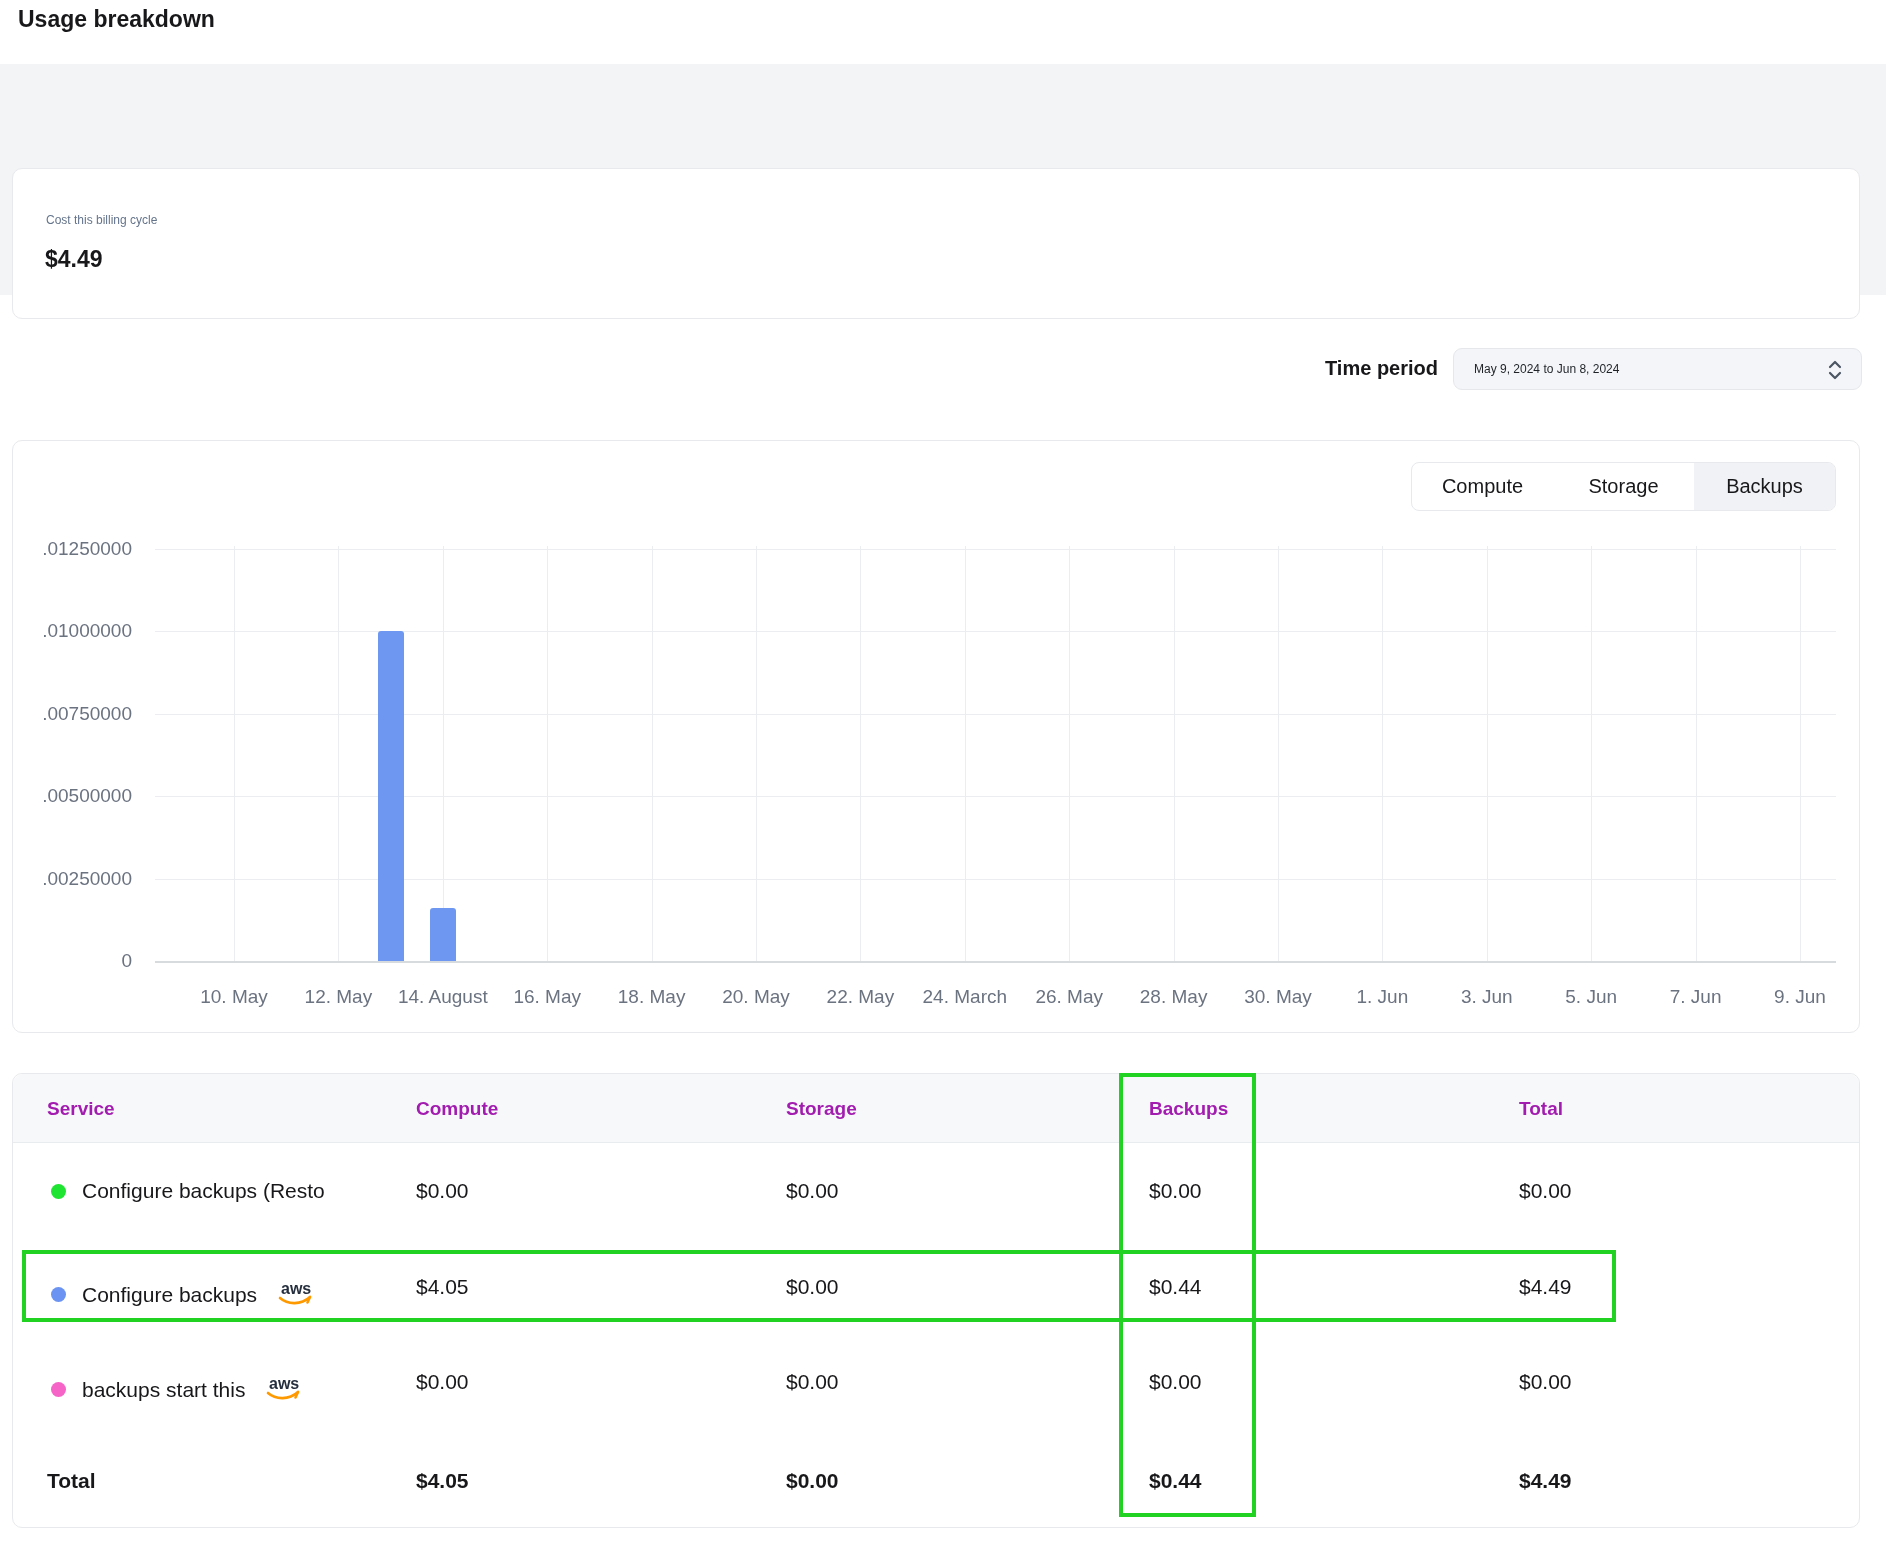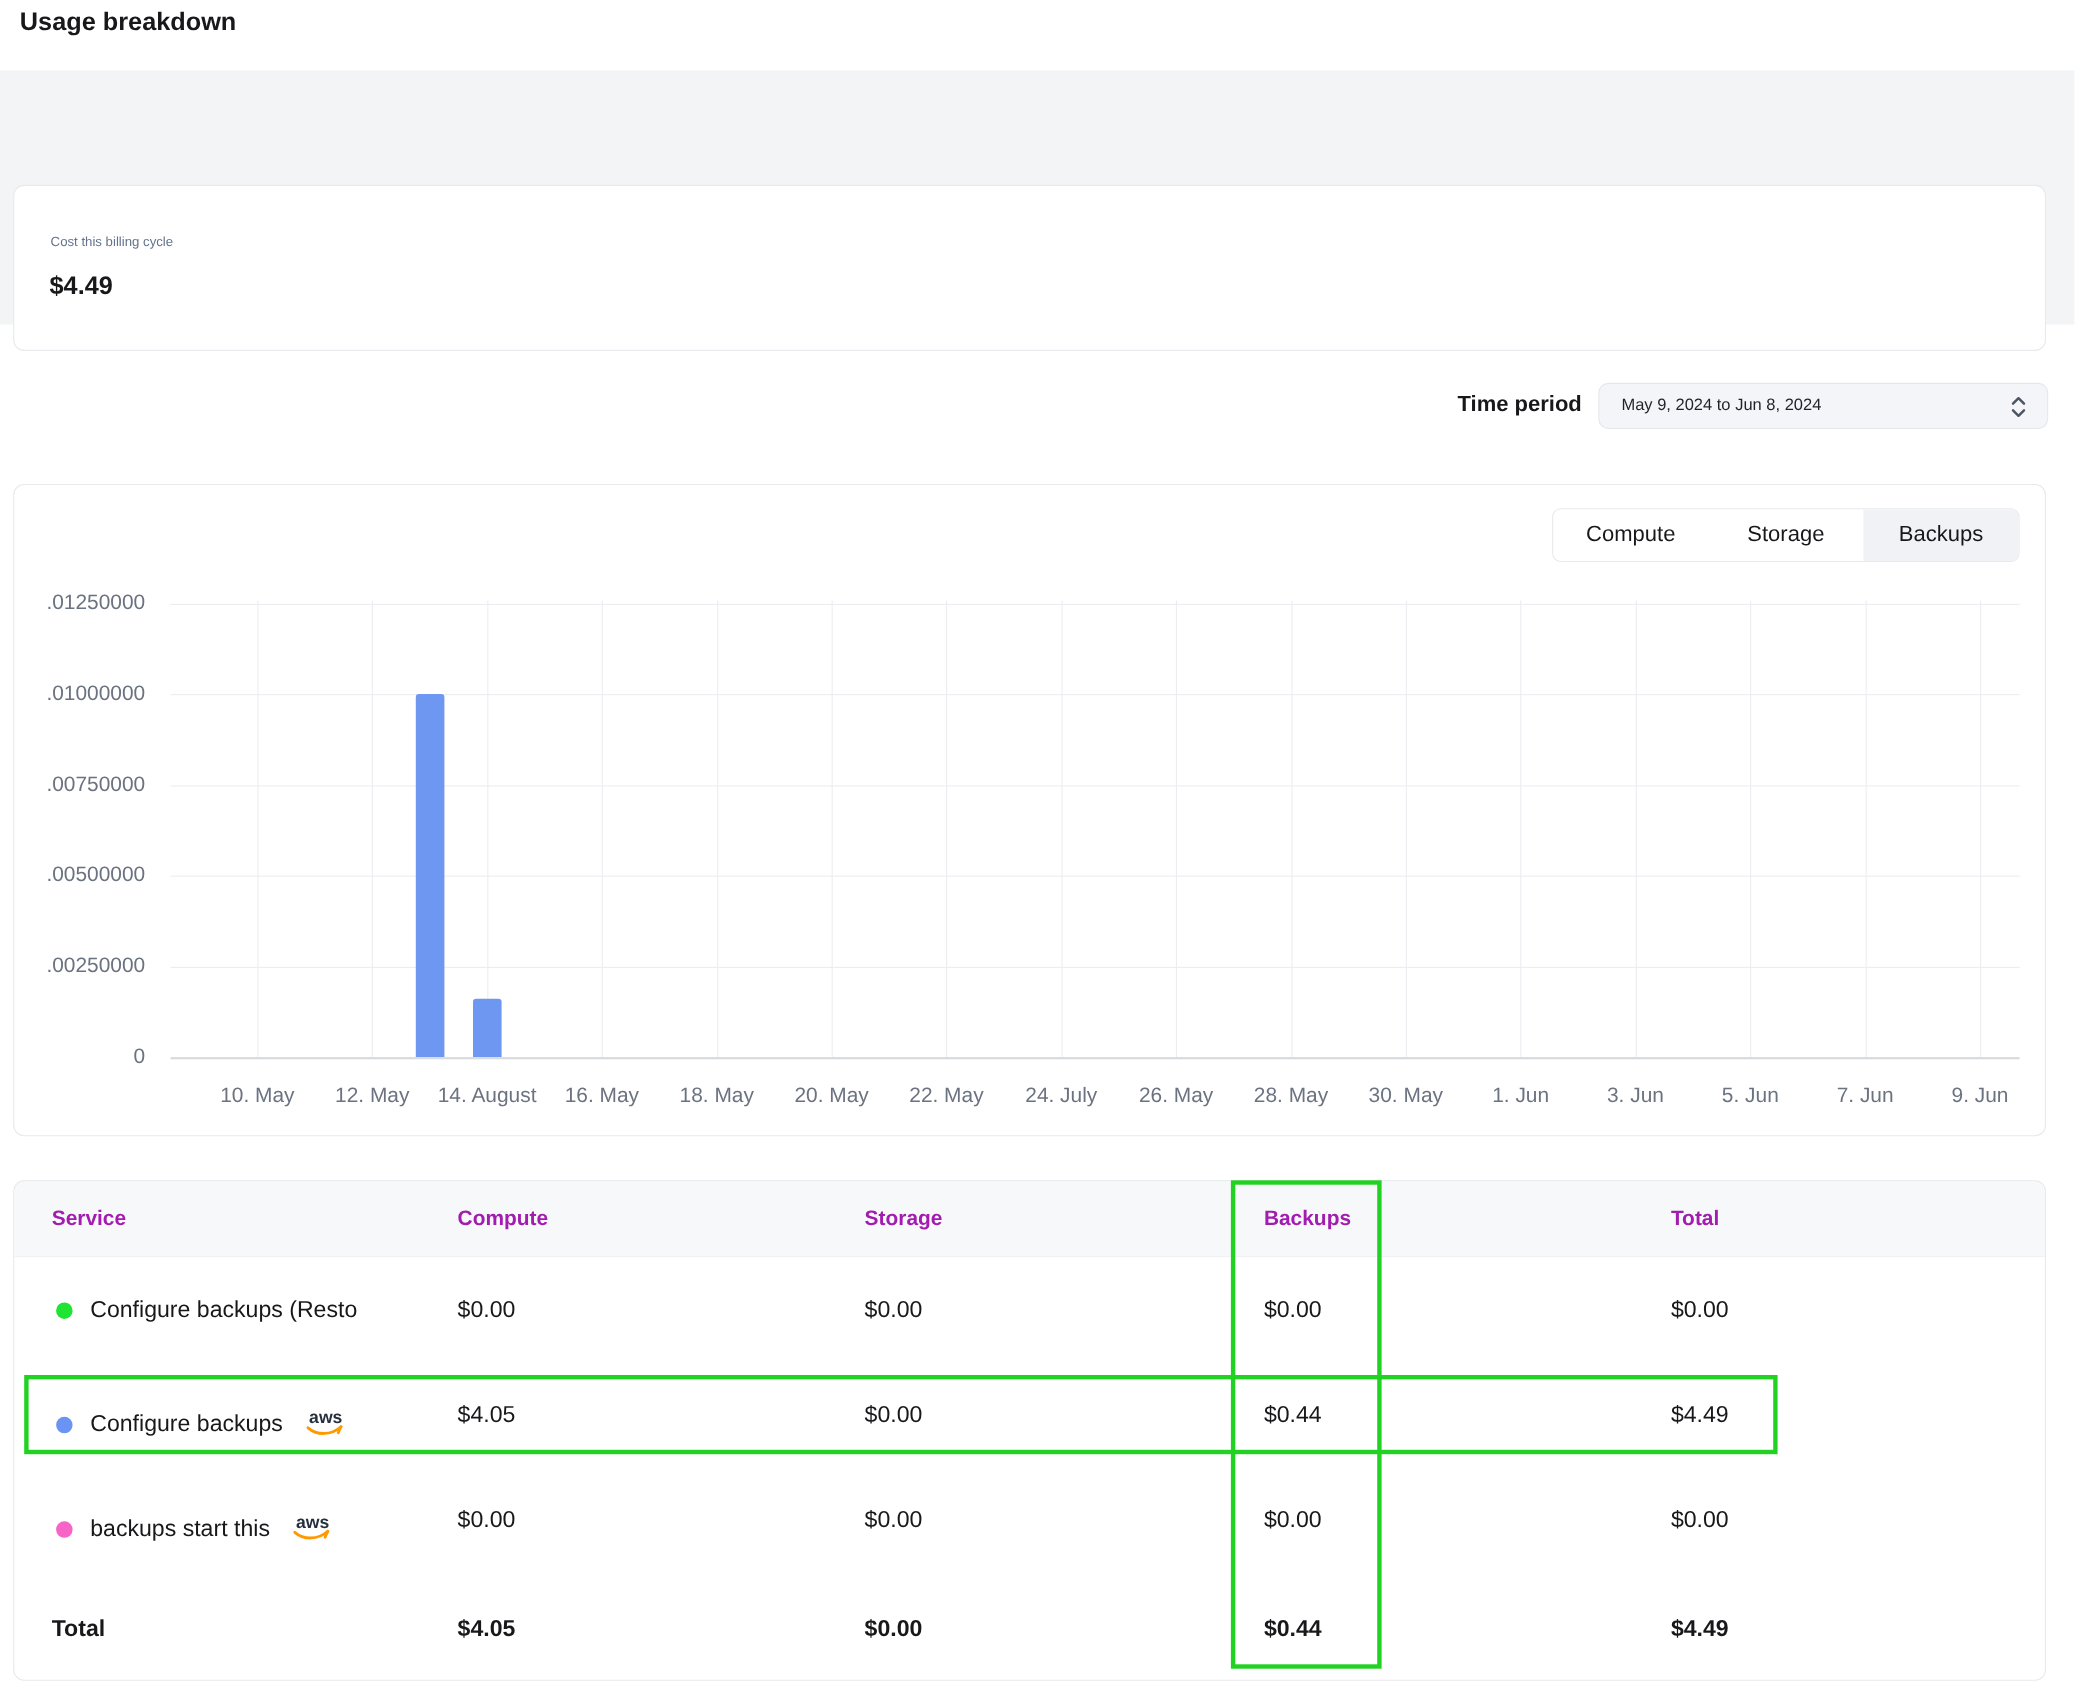--- a/index.html
+++ b/index.html
@@ -12,21 +12,21 @@
   .gray-band { position:absolute; left:0; top:64px; width:1886px; height:231px; background:#f3f4f6; }
   .summary-card { position:absolute; left:12px; top:104px; width:1848px; height:151px;
     background:#ffffff; border:1px solid #e7e9ec; border-radius:10px; }
   .summary-label { position:absolute; left:33px; top:44px; font-size:12px; color:#64748b; }
   .summary-value { position:absolute; left:32px; top:77px; font-size:23px; font-weight:700; color:#18181b; }
 
   .tp-label { position:absolute; left:1288px; top:357px; width:150px; text-align:right;
     font-size:20px; font-weight:700; }
   .tp-select { position:absolute; left:1453px; top:348px; width:409px; height:42px;
     background:#f4f5f8; border:1px solid #e5e7eb; border-radius:9px; cursor:pointer; }
-  .tp-select-text { position:absolute; left:20px; top:0; line-height:40px; font-size:15px; color:#1f2328;text-align:right; }
+  .tp-select-text { position:absolute; left:20px; top:0; line-height:40px; font-size:12px; color:#1f2328;text-align:right; }
   .tp-chevron { position:absolute; right:14px; top:8px; }
 
   .panel { position:absolute; left:12px; width:1848px; background:#fff;
     border:1px solid #e7e9ec; border-radius:10px; }
   .chart-panel { top:440px; height:593px; }
   .table-panel { top:1073px; height:455px; }
 
   .tabs { position:absolute; left:1398px; top:21px; width:425px; height:49px;
     border:1px solid #e7e9ec; border-radius:8px; display:flex; background:#fff; overflow:hidden; }
   .tab { flex:1 1 0; text-align:center; line-height:47px; font-size:20px; color:#18181b; cursor:pointer; }
@@ -98,21 +98,21 @@
       <div class="xtick" style="left: 382.8px; top: 986px;">14. August</div>
       <div class="vline" style="left: 547.2px; top: 546px; height: 415px;"></div>
       <div class="xtick" style="left: 487.2px; top: 986px;">16. May</div>
       <div class="vline" style="left: 651.6px; top: 546px; height: 415px;"></div>
       <div class="xtick" style="left: 591.6px; top: 986px;">18. May</div>
       <div class="vline" style="left: 756px; top: 546px; height: 415px;"></div>
       <div class="xtick" style="left: 696px; top: 986px;">20. May</div>
       <div class="vline" style="left: 860.4px; top: 546px; height: 415px;"></div>
       <div class="xtick" style="left: 800.4px; top: 986px;">22. May</div>
       <div class="vline" style="left: 964.8px; top: 546px; height: 415px;"></div>
-      <div class="xtick" style="left: 904.8px; top: 986px;">24. July</div>
+      <div class="xtick" style="left: 904.8px; top: 986px;">24. March</div>
       <div class="vline" style="left: 1069.2px; top: 546px; height: 415px;"></div>
       <div class="xtick" style="left: 1009.2px; top: 986px;">26. May</div>
       <div class="vline" style="left: 1173.6px; top: 546px; height: 415px;"></div>
       <div class="xtick" style="left: 1113.6px; top: 986px;">28. May</div>
       <div class="vline" style="left: 1278px; top: 546px; height: 415px;"></div>
       <div class="xtick" style="left: 1218px; top: 986px;">30. May</div>
       <div class="vline" style="left: 1382.4px; top: 546px; height: 415px;"></div>
       <div class="xtick" style="left: 1322.4px; top: 986px;">1. Jun</div>
       <div class="vline" style="left: 1486.8px; top: 546px; height: 415px;"></div>
       <div class="xtick" style="left: 1426.8px; top: 986px;">3. Jun</div>

